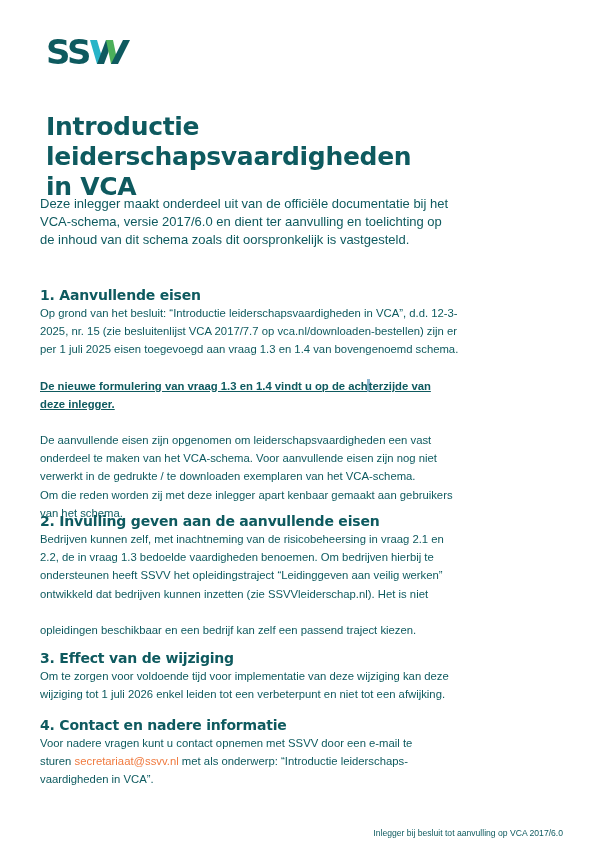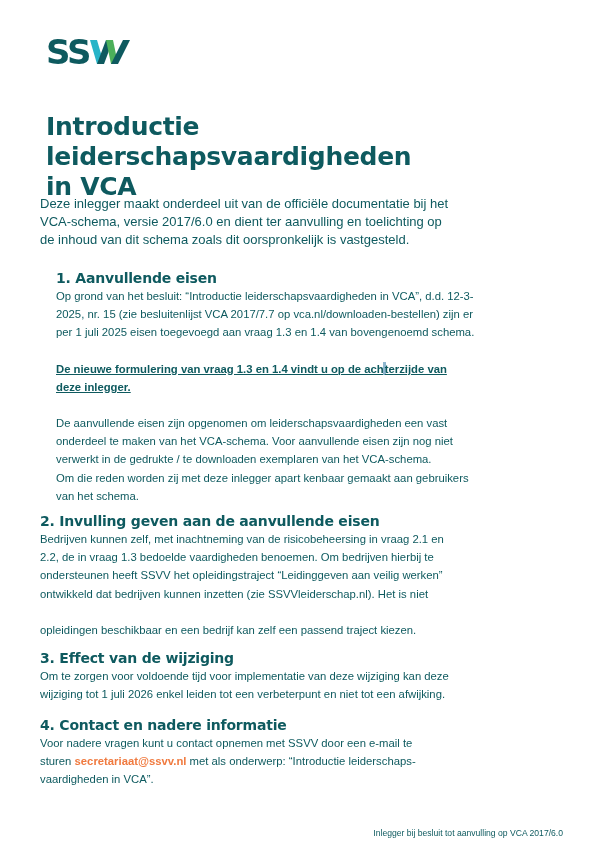--- a/index.html
+++ b/index.html
@@ -66,21 +66,21 @@
       line-height: 18.2px;
       color: #0e5a5f;
     }
     .highlight {
       color: #f07a3f;
       font-weight: bold;
       text-decoration: underline;
     }
     .email {
       color: #f07a3f;
-      font-weight: bold;
+      font-weight: normal;
     }
     .cursor {
       display: inline-block;
       width: 3px;
       height: 13px;
       background: #8fb7cf;
       vertical-align: -2px;
       margin: 0 -1px;
     }
     .block-gap { height: 18px; }
@@ -112,21 +112,21 @@
   <span>Introductie leiderschapsvaardigheden</span><br>
   <span>in VCA</span>
 </h1>
 
 <p class="intro">
   <span>Deze inlegger maakt onderdeel uit van de officiële documentatie bij het</span><br>
   <span>VCA-schema, versie 2017/6.0 en dient ter aanvulling en toelichting op</span><br>
   <span>de inhoud van dit schema zoals dit oorspronkelijk is vastgesteld.</span>
 </p>
 
-<div class="section" style="top:269px;margin-left:16px;">
+<div class="section" style="top:286px;">
   <h2>1. Aanvullende eisen</h2>
   <p>
     <span>Op grond van het besluit: “Introductie leiderschapsvaardigheden in VCA”, d.d. 12-3-</span><br>
     <span>2025, nr. 15 (zie besluitenlijst VCA 2017/7.7 op vca.nl/downloaden-bestellen) zijn er</span><br>
     <span>per 1 juli 2025 eisen toegevoegd aan vraag 1.3 en 1.4 van bovengenoemd schema.</span>
   </p>
   <div class="block-gap"></div>
   <p class="highlight">
     <span>De nieuwe formulering van vraag 1.3 en 1.4 vindt u op de ach</span><span class="cursor"></span><span>terzijde van</span><br>
     <span>deze inlegger.</span>

